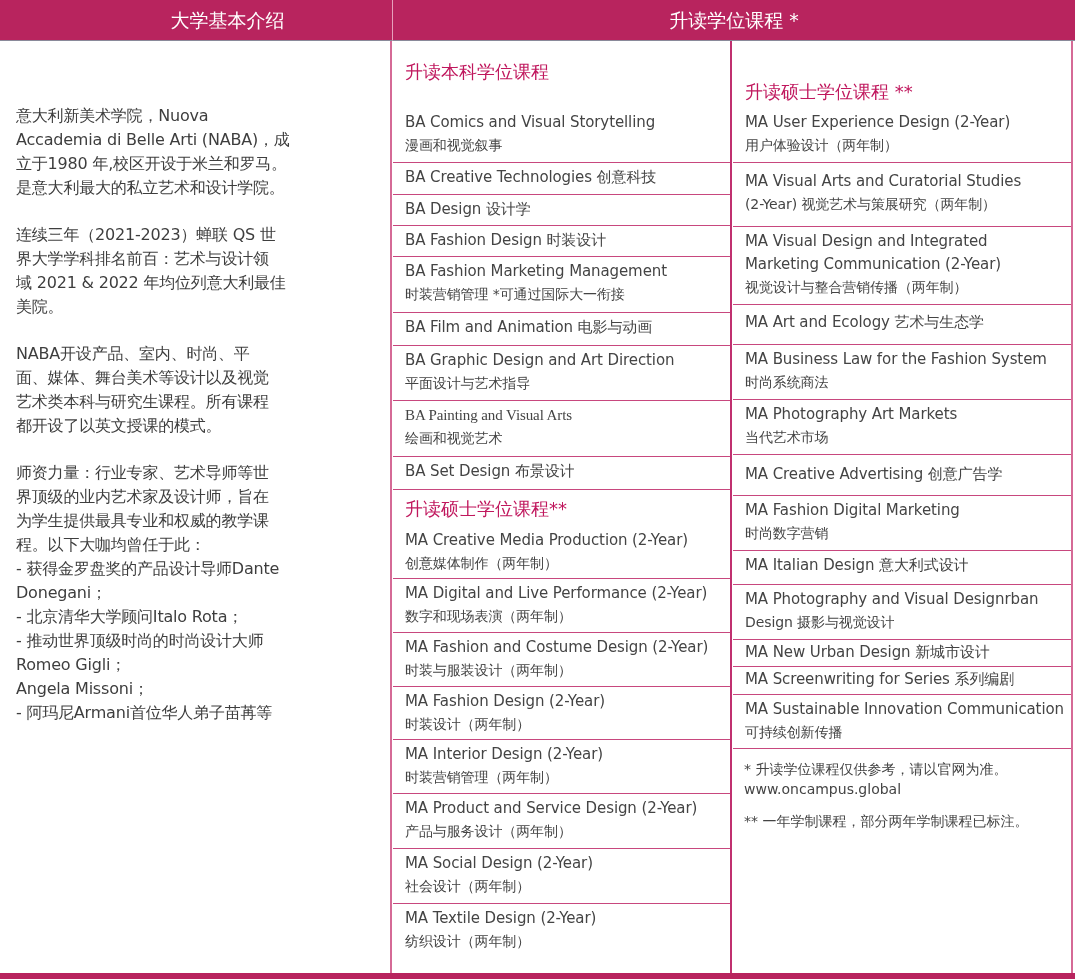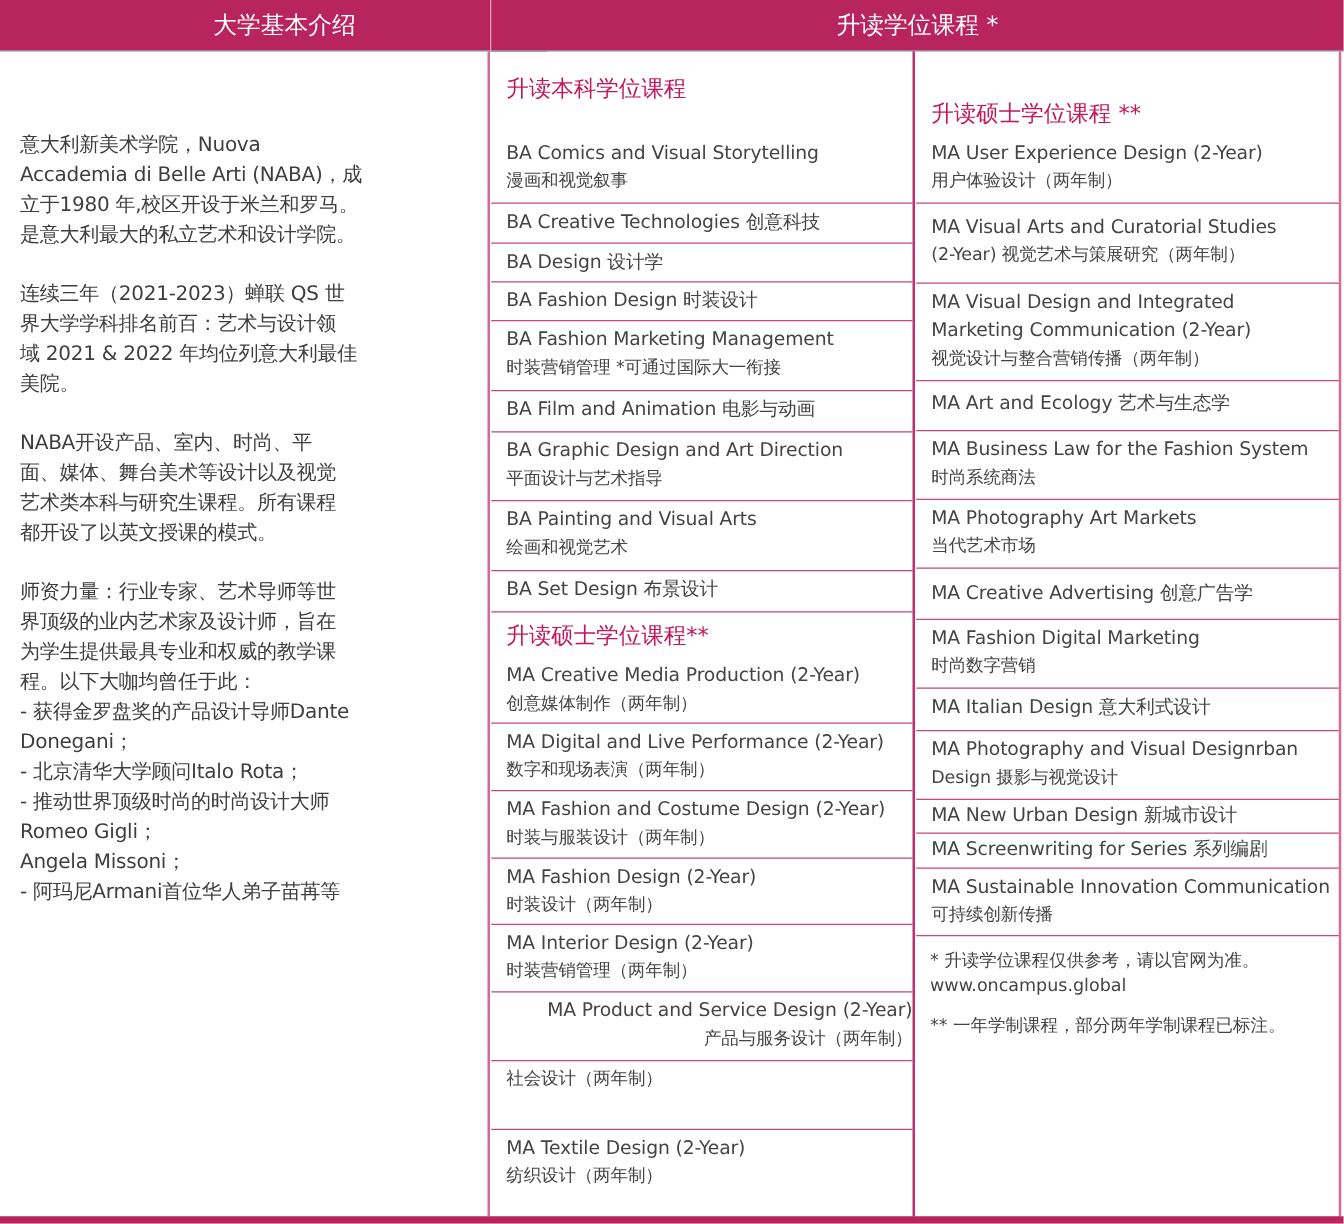--- a/index.html
+++ b/index.html
@@ -113,21 +113,21 @@
       <span class="en">BA Fashion Marketing Management</span>
       <span class="zh">时装营销管理 *可通过国际大一衔接</span>
     </div>
   <div class="row" style="height:33px;">
       <span class="en">BA Film and Animation 电影与动画</span>
     </div>
   <div class="row" style="height:55px;">
       <span class="en">BA Graphic Design and Art Direction</span>
       <span class="zh">平面设计与艺术指导</span>
     </div>
-  <div class="row" style="height:56px;">
+  <div class="row" style="height:56px;font-family:Liberation Serif, serif;">
       <span class="en">BA Painting and Visual Arts</span>
       <span class="zh">绘画和视觉艺术</span>
     </div>
   <div class="row" style="height:33px;">
       <span class="en">BA Set Design 布景设计</span>
     </div>
   <div class="sec-title" style="height:36px; padding-top:7px; line-height:24px;">升读硕士学位课程**</div>
   <div class="row" style="height:53px;">
       <span class="en">MA Creative Media Production (2-Year)</span>
       <span class="zh">创意媒体制作（两年制）</span>
@@ -141,25 +141,26 @@
       <span class="zh">时装与服装设计（两年制）</span>
     </div>
   <div class="row" style="height:53px;">
       <span class="en">MA Fashion Design (2-Year)</span>
       <span class="zh">时装设计（两年制）</span>
     </div>
   <div class="row" style="height:54px;">
       <span class="en">MA Interior Design (2-Year)</span>
       <span class="zh">时装营销管理（两年制）</span>
     </div>
-  <div class="row" style="height:55px;text-align:right;">
+  <div class="row" style="height:55px;">
       <span class="en">MA Product and Service Design (2-Year)</span>
       <span class="zh">产品与服务设计（两年制）</span>
     </div>
   <div class="row" style="height:55px;">
+      <span class="en">MA Social Design (2-Year)</span>
       <span class="zh">社会设计（两年制）</span>
     </div>
   <div class="row" style="height:52px; border-bottom:none;">
       <span class="en">MA Textile Design (2-Year)</span>
       <span class="zh">纺织设计（两年制）</span>
     </div>
 </div>
 
 <div class="col" id="col-ma">
   <div class="sec-title" style="height:66px; padding-top:38px; line-height:24px;">升读硕士学位课程 **</div>

